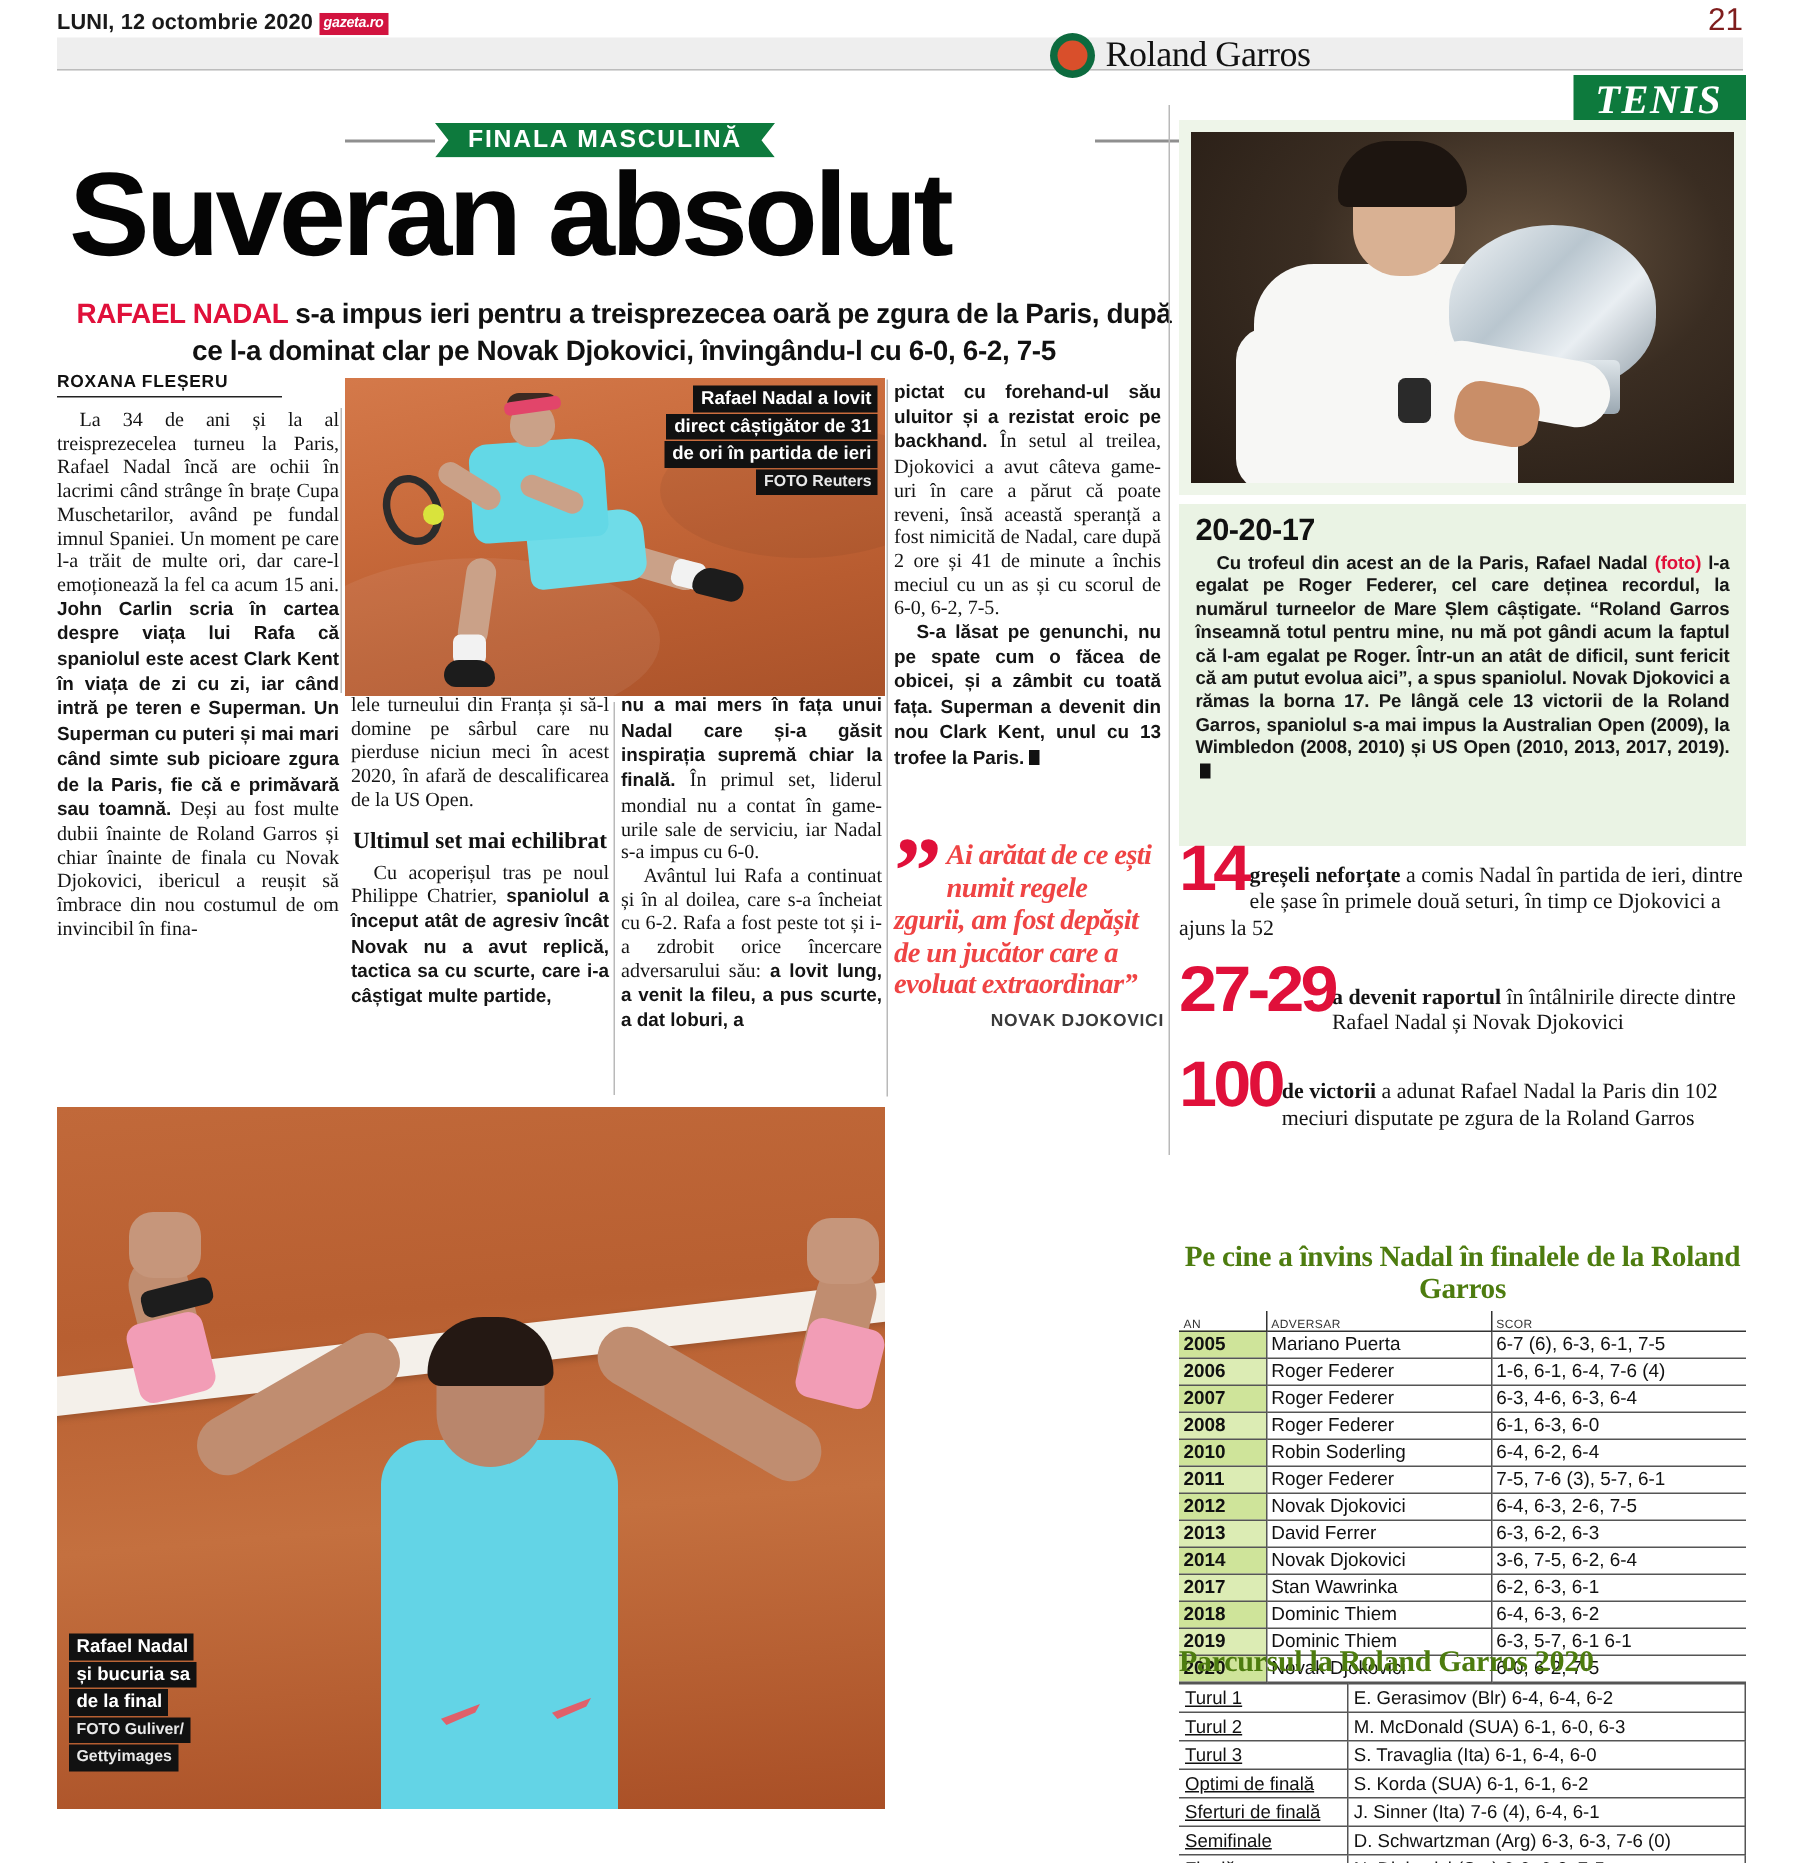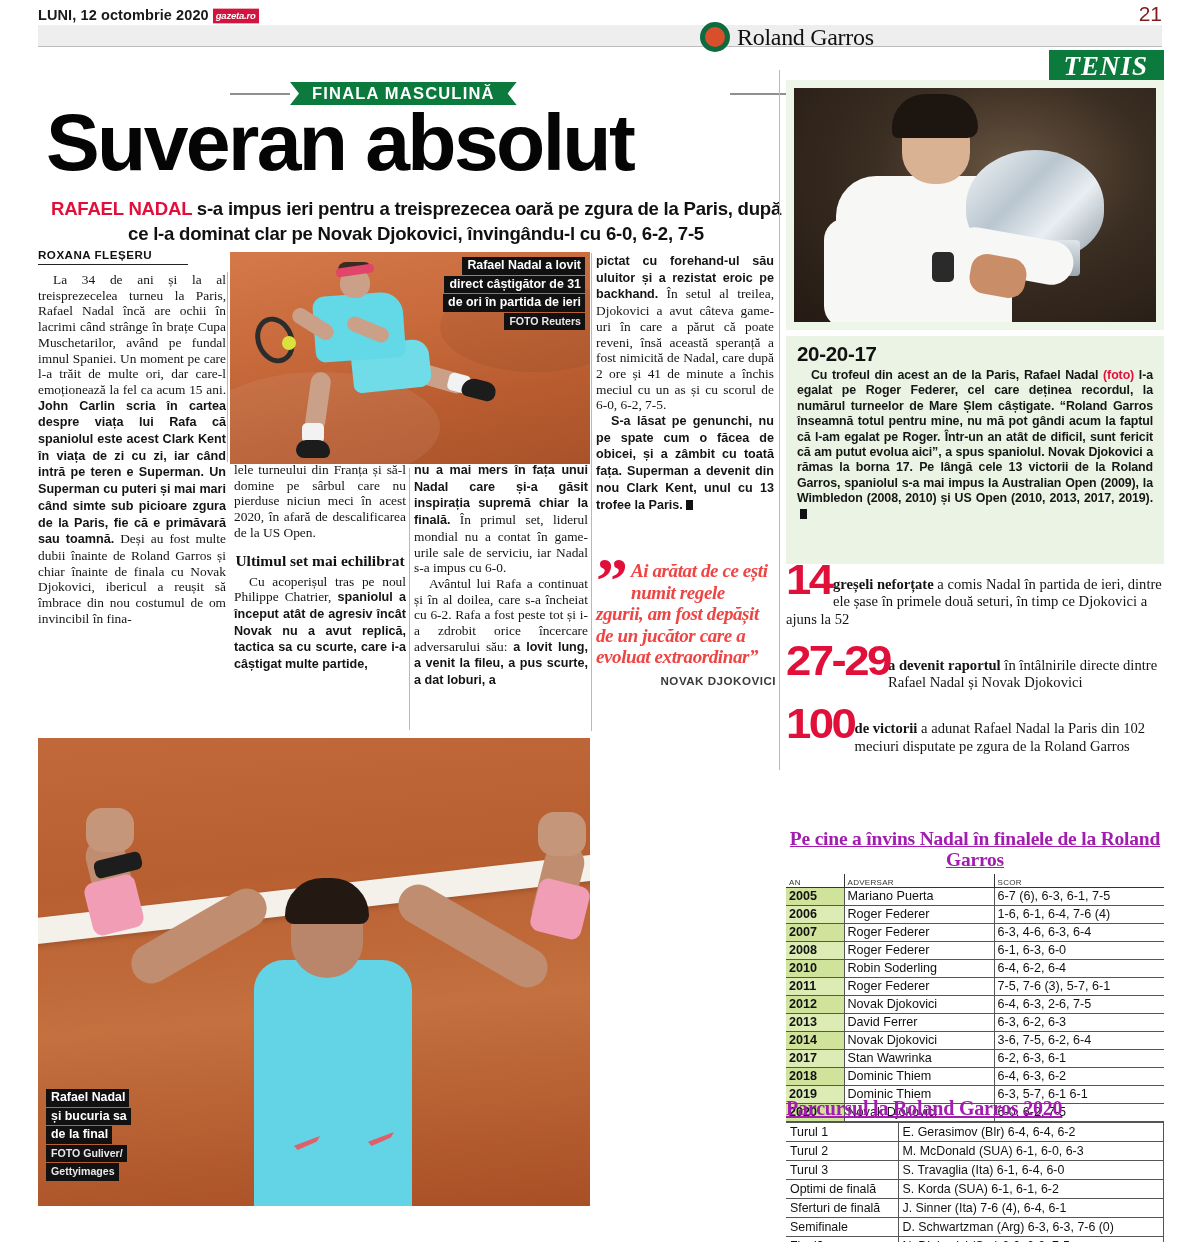--- a/index.html
+++ b/index.html
@@ -285,23 +285,22 @@
     font-size: 14.6px; line-height: 17.3px; color: #141414;
     padding-top: 14px;
   }
   .stat .txt b { font-weight: bold; }
   .stat.wide .big { font-size: 43px; }
 
   #table1 { position: absolute; left: 786px; top: 828px; width: 378px; }
   .tbl-title {
     font-family: "Liberation Serif", serif;
     font-size: 19.5px; font-weight: bold; text-align: center;
-    line-height: 21px; color: #a21caf; margin-bottom: 4px;
+    line-height: 21px; color: #4d7c0f; margin-bottom: 4px;
     letter-spacing: -0.2px;
-    text-decoration: underline;
   }
   table.grid {
     width: 100%; border-collapse: collapse;
     font-size: 12.6px;
   }
   table.grid th {
     font-size: 8px; font-weight: normal; text-align: left;
     letter-spacing: .3px; color: #333;
     padding: 1px 3px 0 3px;
     border-bottom: 1px solid #333;
@@ -323,21 +322,21 @@
 
   #table2 { position: absolute; left: 786px; top: 1098px; width: 378px; }
   #table2 .tbl-title { text-align: left; font-size: 20px; margin-bottom: 3px; }
   table.grid2 { width: 100%; border-collapse: collapse; font-size: 12.4px; }
   table.grid2 td {
     padding: 0 4px; height: 18px; line-height: 18px;
     border-bottom: 1px solid #555;
     color: #111; white-space: nowrap;
   }
   table.grid2 tr:first-child td { border-top: 1px solid #555; }
-  table.grid2 td:first-child { width: 112px; border-right: 1px solid #555; }
+  table.grid2 td:first-child { width: 112px; border-right: 1px solid #555; text-decoration: underline; }
   table.grid2 td:last-child { border-right: 1px solid #555; }
 
   
   #quote {
     position: absolute; left: 596px; top: 560px; width: 180px;
   }
   #quote .qmark {
     float: left; margin: 2px 6px 0 0;
     font-family: "Liberation Serif", serif;
     font-size: 64px; font-weight: bold; color: #e0103a;

